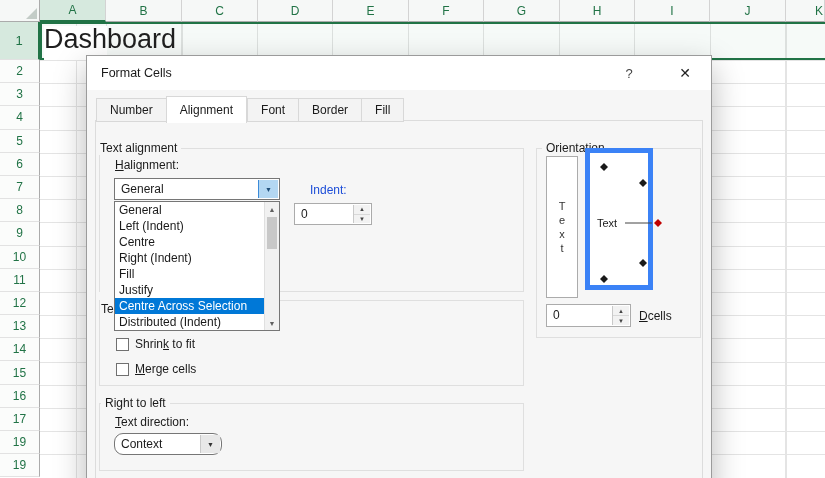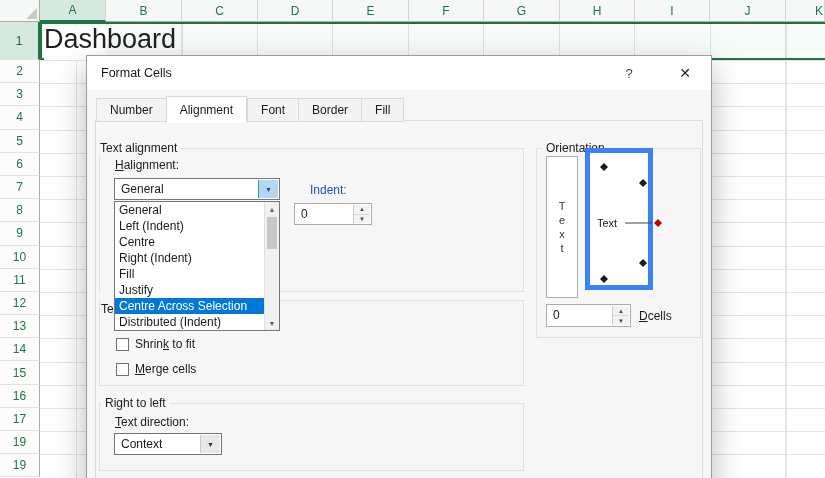--- a/index.html
+++ b/index.html
@@ -203,21 +203,21 @@
 
     <div class="cb" style="left:29px;top:282px;"></div>
     <div class="cblabel" style="left:48px;top:281px;"><span>Shrin</span><span class="ac">k</span><span> to fit</span></div>
 
     <div class="cb" style="left:29px;top:307px;"></div>
     <div class="cblabel" style="left:48px;top:306px;"><span></span><span class="ac">M</span><span>erge cells</span></div>
 
     <div class="grp" style="left:12px;top:347px;width:425px;height:68px;"></div>
     <div class="grplabel" style="left:14px;top:340px;">Right to left</div>
     <div class="lbl" style="left:28px;top:359px;"><span class="ac">T</span><span>ext direction:</span></div>
-    <div class="combo" style="left:27px;top:377px;width:108px;height:22px;">
+    <div class="combo" style="left:27px;top:377px;width:108px;height:22px;border-radius:9px;">
       <span class="val">Context</span>
       <span class="btn">
           <span>▼</span>
         </span>
     </div>
 
     <div class="grp" style="left:449px;top:92px;width:165px;height:190px;"></div>
     <div class="grplabel" style="left:455px;top:85px;">Orientation</div>
 
     <div class="vbox">

